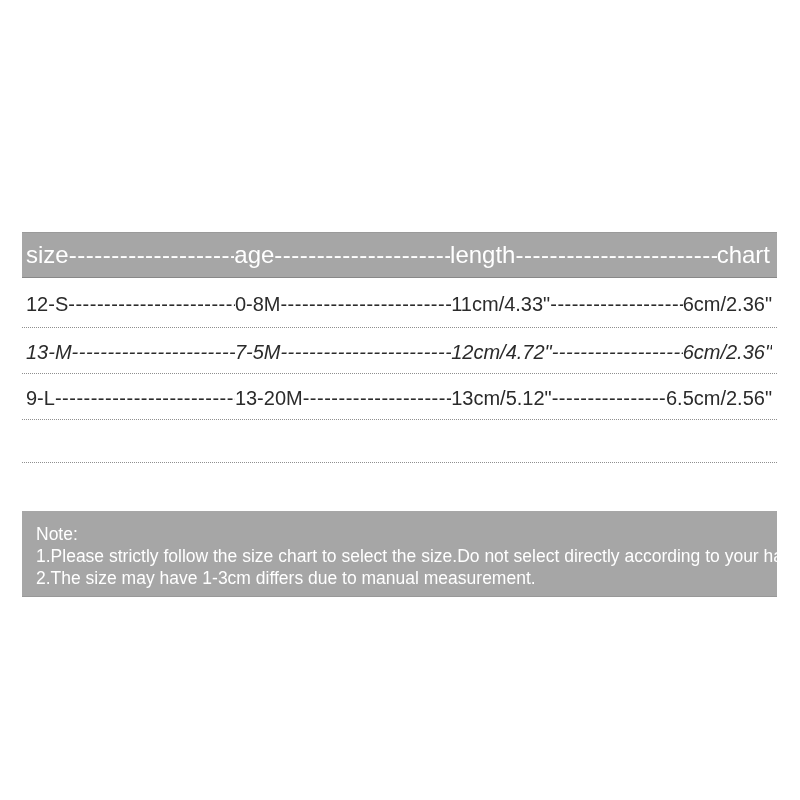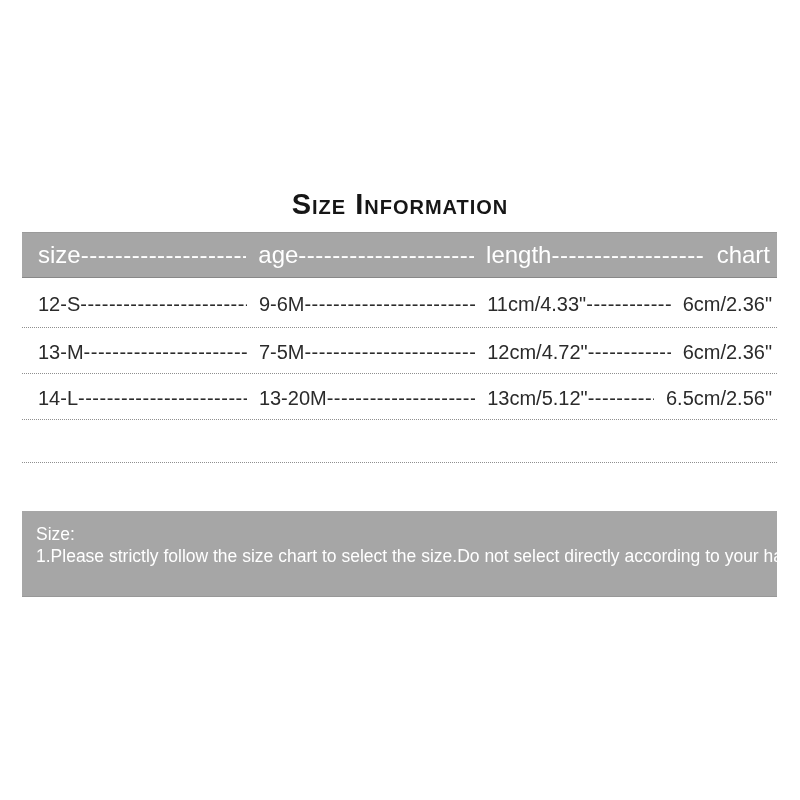--- a/index.html
+++ b/index.html
@@ -35,53 +35,52 @@
     display: flex; align-items: center;
     font-size: 20px;
     border-bottom: 1px dotted var(--separator, #8f8f8f);
   }
   .bar .inner {
     display: flex; align-items: center; height: 100%;
     padding: 0 7px 0 4px; box-sizing: border-box;
   }
   .row-pad { padding: 4px 5px 0 4px; }
 
-  .cell { display: flex; align-items: center; min-width: 0; overflow: hidden; margin-left: 12px; }
+  .cell { display: flex; align-items: center; min-width: 0; overflow: hidden; }
   .c1 { width: 28%; }
   .c2 { width: 29%; align-items: flex-end; }
   .c3 { flex: 1; align-items: flex-end; }
   .c4 { flex: none; text-align: right; white-space: nowrap; }
   .lbl { flex: none; white-space: nowrap; }
   .leader {
     flex: 1; min-width: 0; overflow: hidden; white-space: nowrap;
     letter-spacing: 0.5px;
   }
 
   .row1 { top: 278px; height: 50px; }
-  .row2 { top: 328px; height: 46px; }
+  .row2 { top: 328px; height: 46px; font-style: italic; }
   .row3 { top: 374px; height: 46px; }
   .row-empty { top: 420px; height: 43px; }
 
   .note {
     position: absolute; left: 22px; top: 511px; width: 755px; height: 86px;
     background: var(--bar, #a6a6a6);
     border-bottom: 1px solid #989898;
     box-sizing: border-box;
     color: var(--bar_text, #ffffff);
     font-size: 17.5px; line-height: 22px;
     padding: 12px 10px 0 14px;
   }
   .note div { white-space: nowrap; }
 </style>
 </head>
 <body>
 
 <div class="sheet">
 
-  <div class="title">Size Information</div>
 
   <div class="bar">
     <div class="inner">
       <span class="cell c1">
         <span class="lbl">size</span>
         <span class="leader">--------------------------------------------------------------------------------</span>
       </span>
       <span class="cell c2">
         <span class="lbl">age</span>
         <span class="leader">--------------------------------------------------------------------------------</span>
@@ -93,21 +92,21 @@
       <span class="cell c4">chart</span>
     </div>
   </div>
 
   <div class="trow row1 row-pad">
     <span class="cell c1">
       <span class="lbl">12-S</span>
       <span class="leader">--------------------------------------------------------------------------------</span>
     </span>
     <span class="cell c2">
-      <span class="lbl">9-6M</span>
+      <span class="lbl">0-8M</span>
       <span class="leader">--------------------------------------------------------------------------------</span>
     </span>
     <span class="cell c3">
       <span class="lbl">11cm/4.33"</span>
       <span class="leader">--------------------------------------------------------------------------------</span>
     </span>
     <span class="cell c4">6cm/2.36"</span>
   </div>
 
   <div class="trow row2 row-pad">
@@ -121,34 +120,35 @@
     </span>
     <span class="cell c3">
       <span class="lbl">12cm/4.72"</span>
       <span class="leader">--------------------------------------------------------------------------------</span>
     </span>
     <span class="cell c4">6cm/2.36"</span>
   </div>
 
   <div class="trow row3 row-pad">
     <span class="cell c1">
-      <span class="lbl">14-L</span>
+      <span class="lbl">9-L</span>
       <span class="leader">--------------------------------------------------------------------------------</span>
     </span>
     <span class="cell c2">
       <span class="lbl">13-20M</span>
       <span class="leader">--------------------------------------------------------------------------------</span>
     </span>
     <span class="cell c3">
       <span class="lbl">13cm/5.12"</span>
       <span class="leader">--------------------------------------------------------------------------------</span>
     </span>
     <span class="cell c4">6.5cm/2.56"</span>
   </div>
 
   <div class="trow row-empty"></div>
 
   <div class="note">
-    <div>Size:</div>
+    <div>Note:</div>
     <div>1.Please strictly follow the size chart to select the size.Do not select directly according to your habits.</div>
+    <div>2.The size may have 1-3cm differs due to manual measurement.</div>
   </div>
 
 </div>
 
 </body></html>

